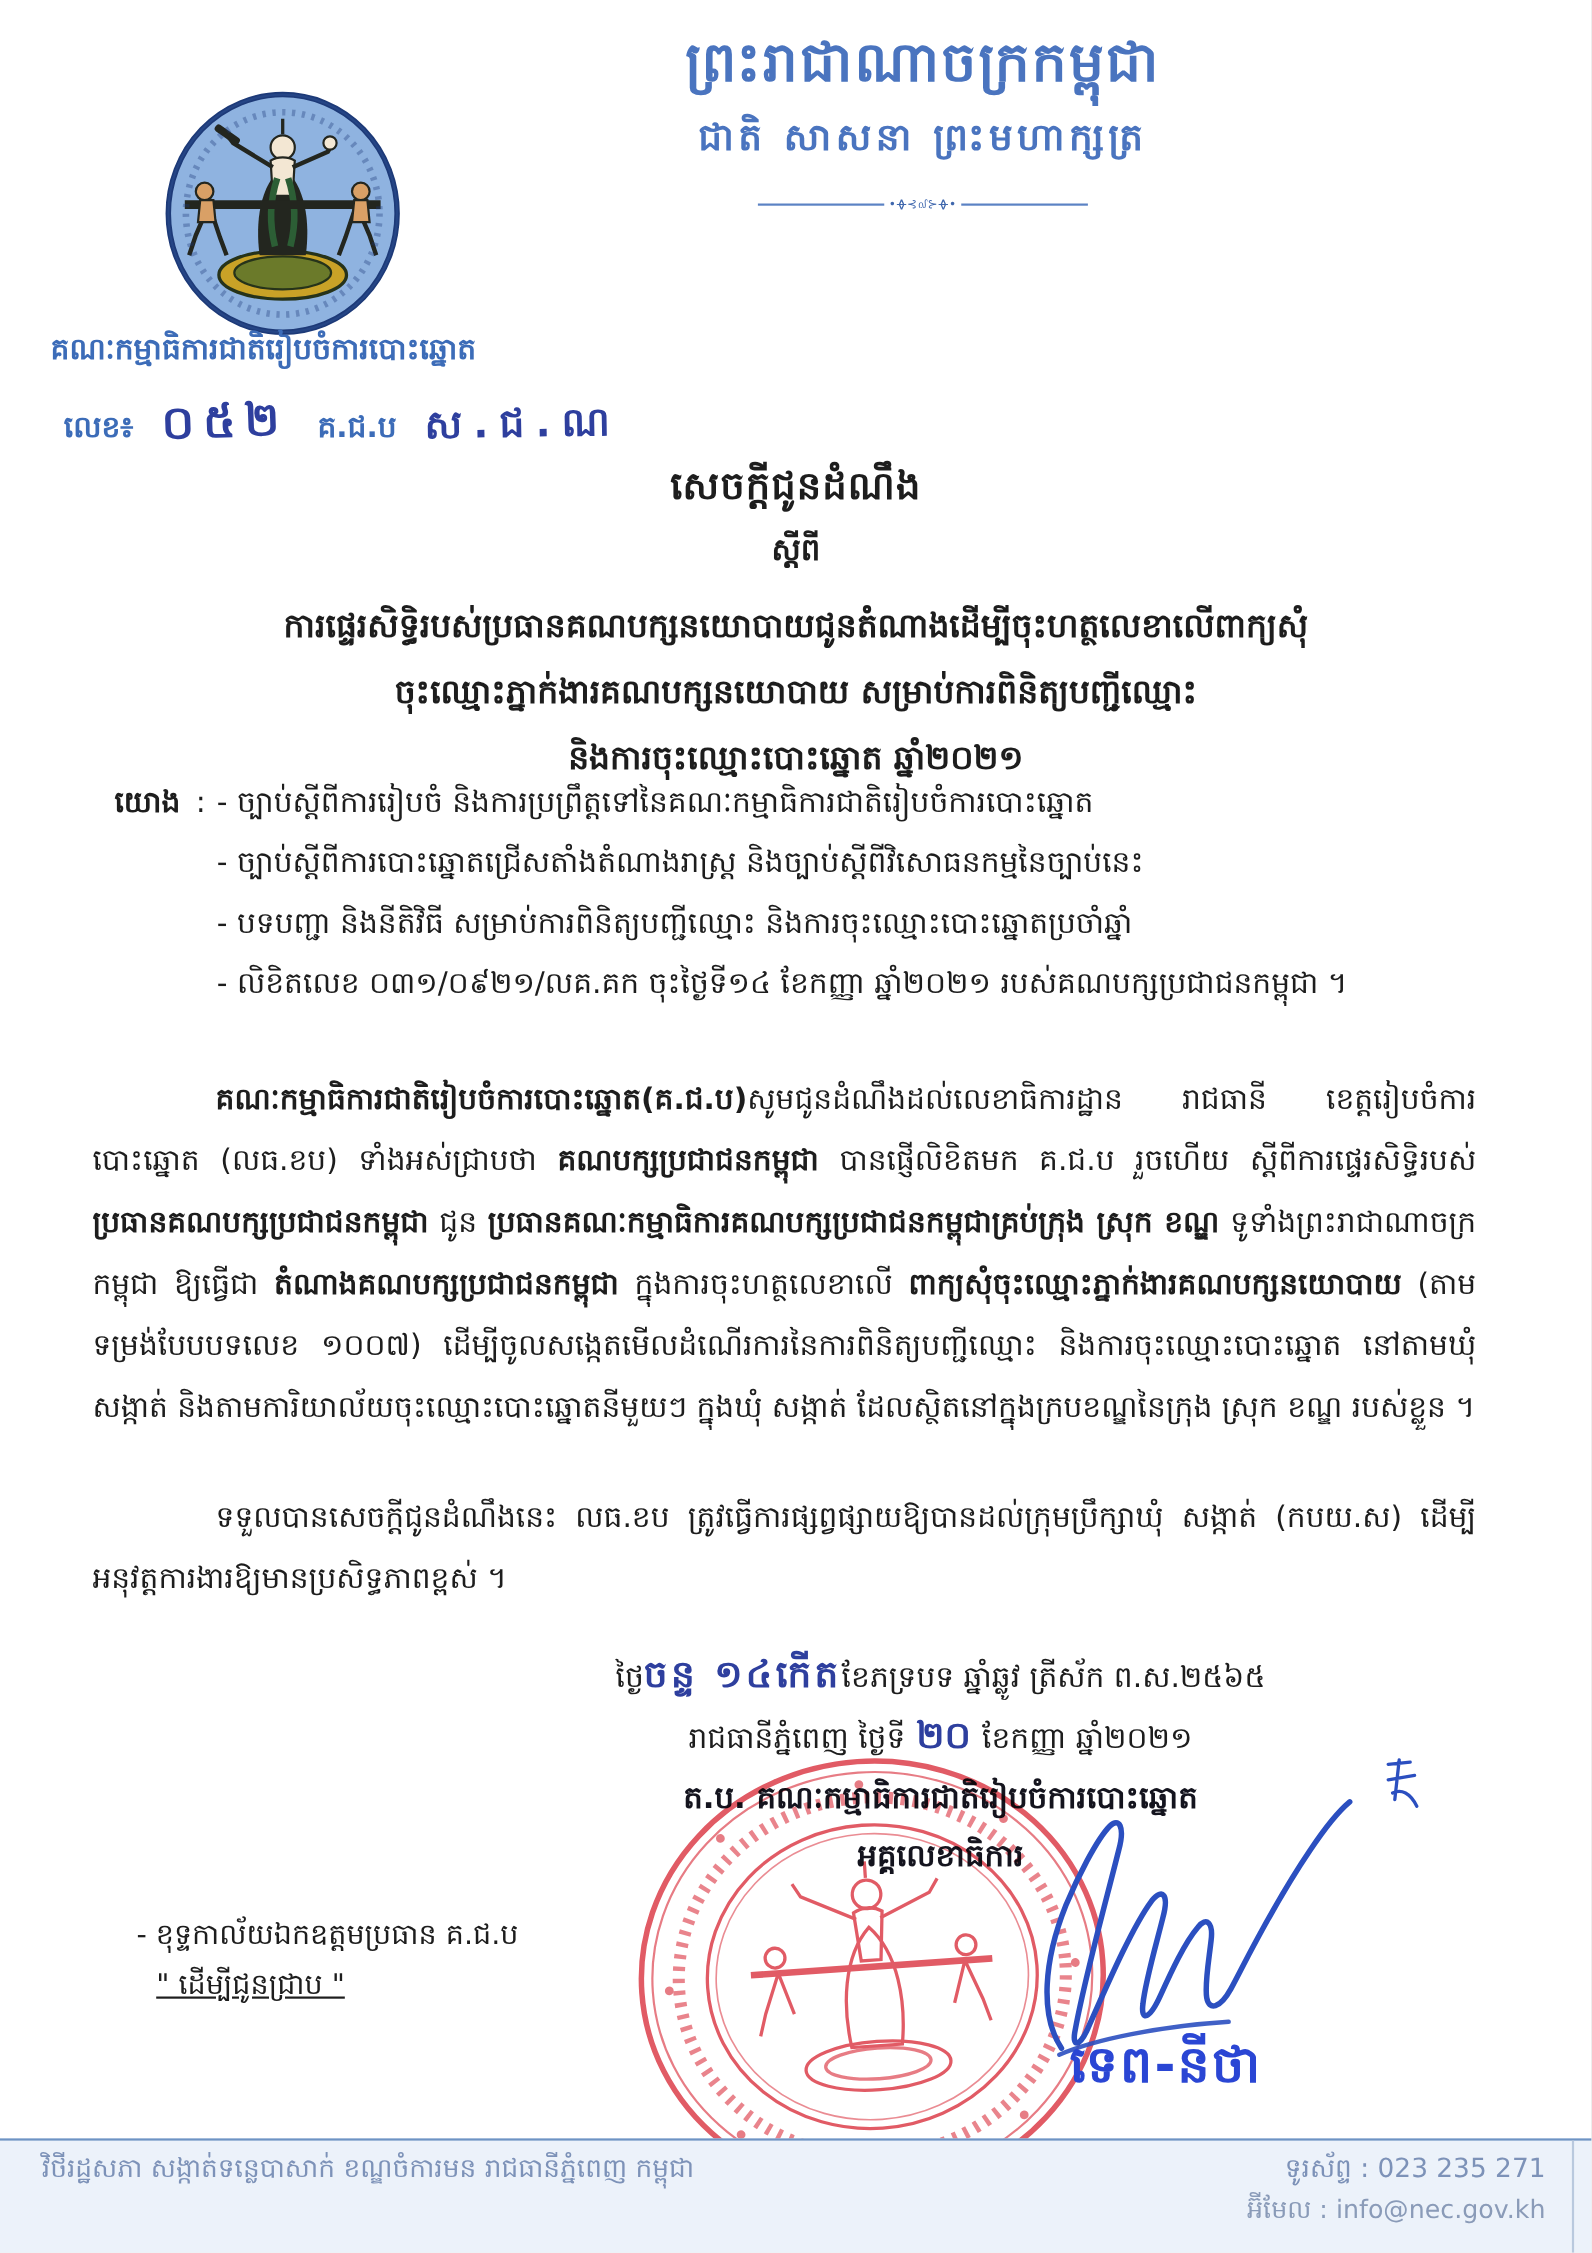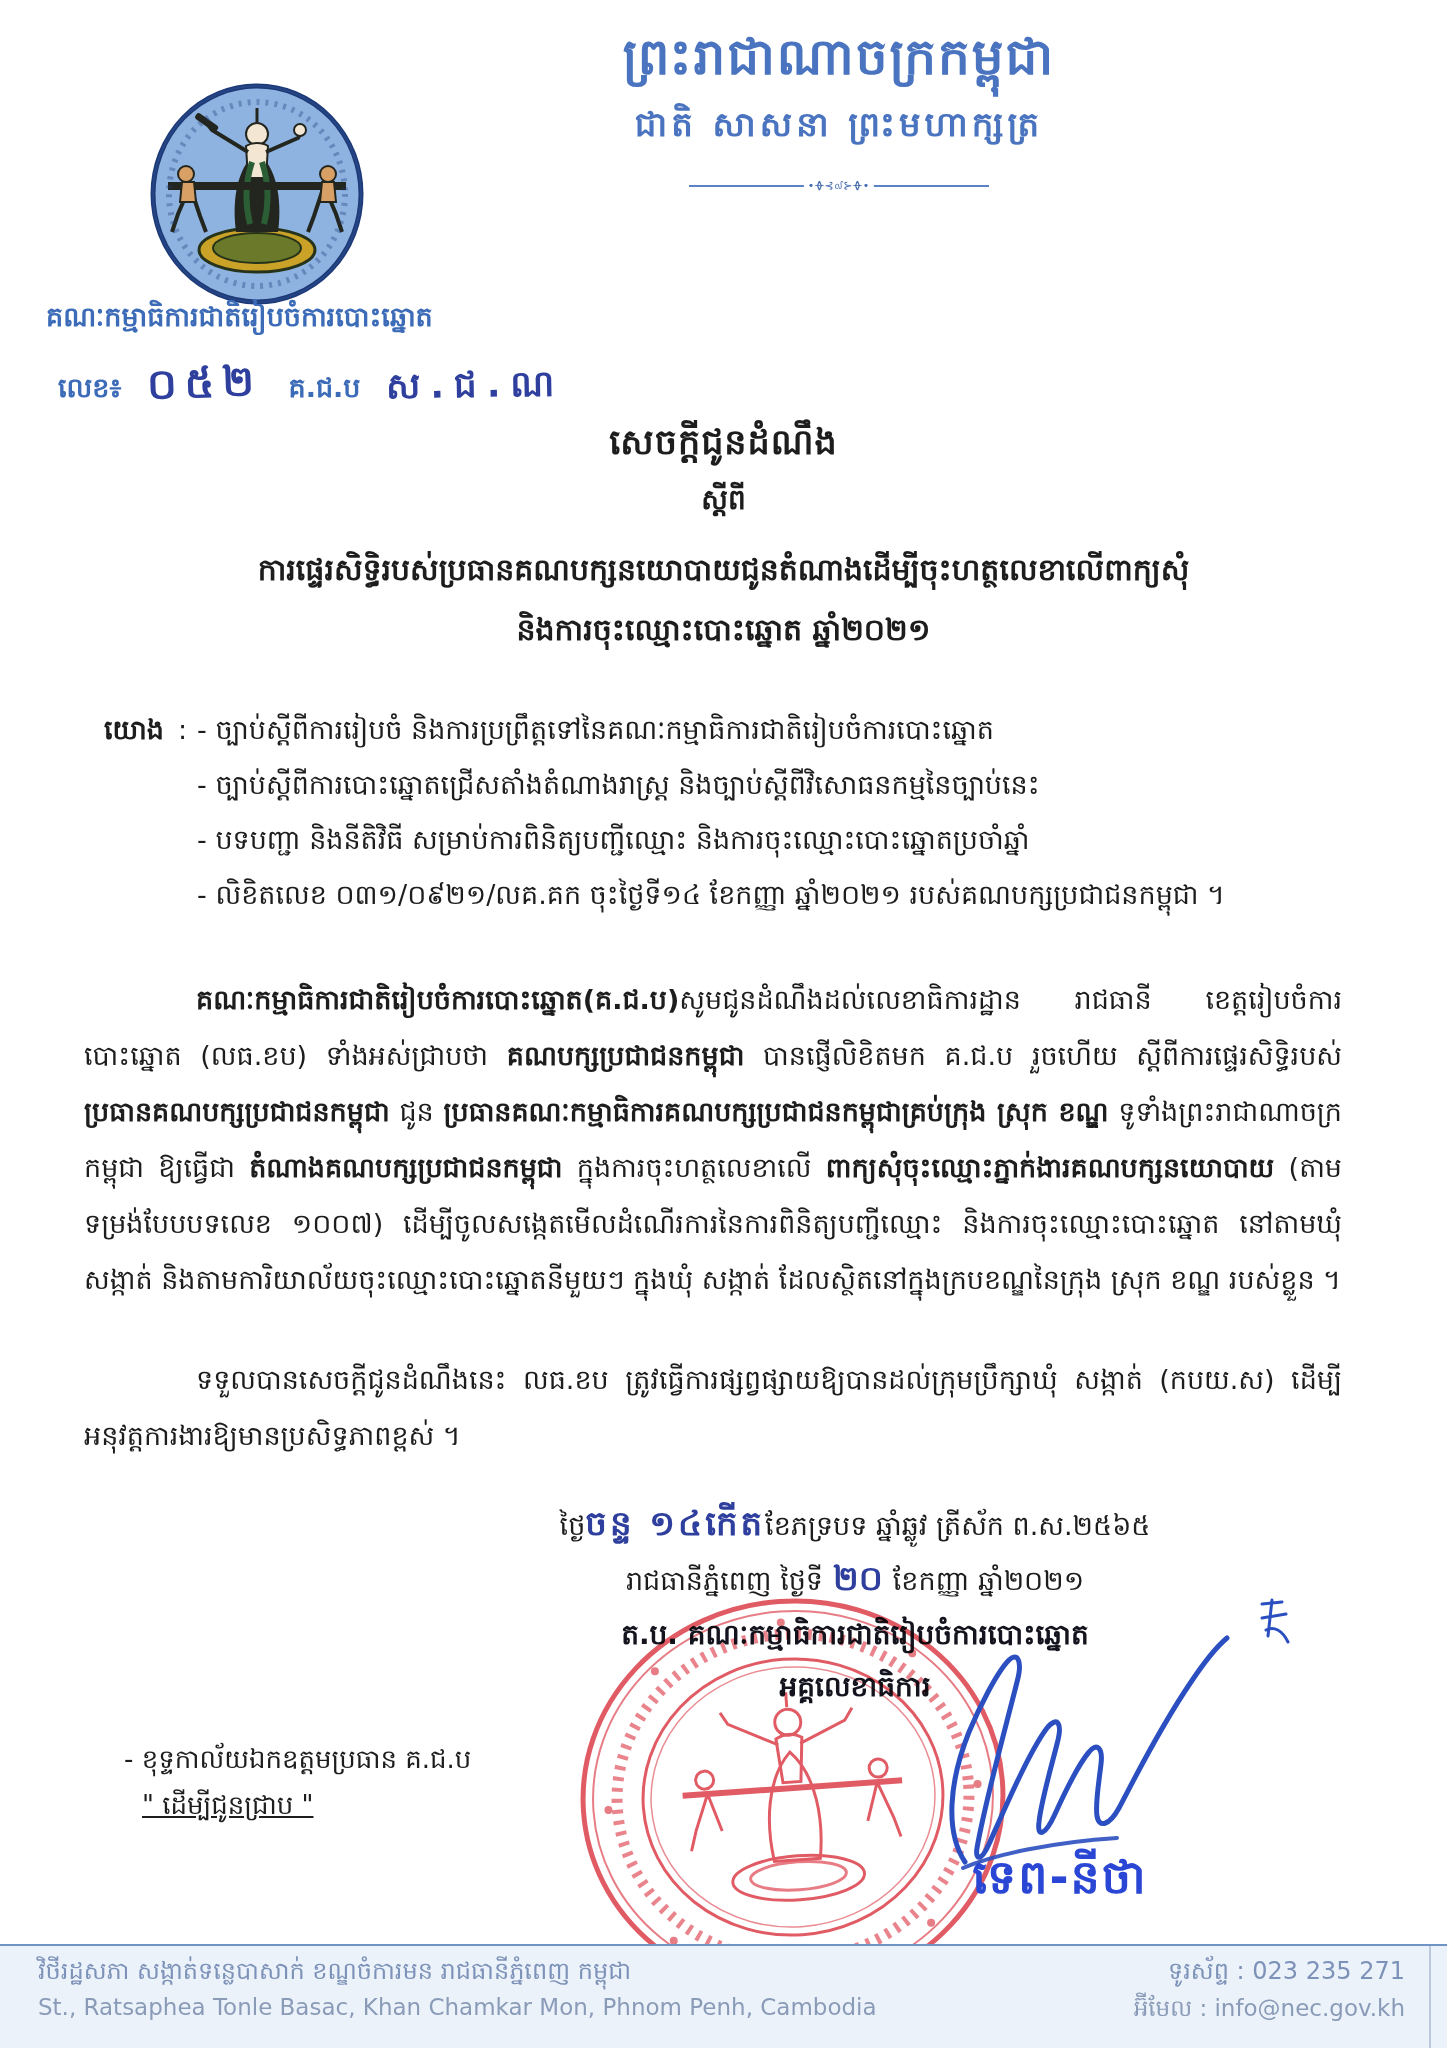--- a/index.html
+++ b/index.html
@@ -118,20 +118,21 @@
     <span class="printed">លេខ៖</span>
     <span class="hand hw-num">០៥២</span>
     <span class="printed">គ.ជ.ប</span>
     <span class="hand hw-abbr">ស.ជ.ណ</span>
   </div>
 
   <div class="center t-announce">សេចក្តីជូនដំណឹង</div>
   <div class="center t-on">ស្តីពី</div>
   <div class="center t-subject">
     <div>ការផ្ទេរសិទ្ធិរបស់ប្រធានគណបក្សនយោបាយជូនតំណាងដើម្បីចុះហត្ថលេខាលើពាក្យសុំ</div>
+    <div>ចុះឈ្មោះភ្នាក់ងារគណបក្សនយោបាយ សម្រាប់ការពិនិត្យបញ្ជីឈ្មោះ</div>
     <div>និងការចុះឈ្មោះបោះឆ្នោត ឆ្នាំ២០២១</div>
   </div>
 
   <div class="refs">
     <span class="lbl">យោង</span>
     <span class="col">:</span>
     <div class="items">
       <div class="ref-item">- ច្បាប់ស្តីពីការរៀបចំ និងការប្រព្រឹត្តទៅនៃគណៈកម្មាធិការជាតិរៀបចំការបោះឆ្នោត</div>
       <div class="ref-item">- ច្បាប់ស្តីពីការបោះឆ្នោតជ្រើសតាំងតំណាងរាស្ត្រ និងច្បាប់ស្តីពីវិសោធនកម្មនៃច្បាប់នេះ</div>
       <div class="ref-item">- បទបញ្ជា និងនីតិវិធី សម្រាប់ការពិនិត្យបញ្ជីឈ្មោះ និងការចុះឈ្មោះបោះឆ្នោតប្រចាំឆ្នាំ</div>
@@ -204,21 +205,20 @@
 
   <div class="signer">ទេព-នីថា</div>
 
   <div class="cc">
     <div>- ខុទ្ទកាល័យឯកឧត្តមប្រធាន គ.ជ.ប</div>
     <div class="u">" ដើម្បីជូនជ្រាប "</div>
   </div>
 
   <div class="footer">
     <div class="l1">វិថីរដ្ឋសភា សង្កាត់ទន្លេបាសាក់ ខណ្ឌចំការមន រាជធានីភ្នំពេញ កម្ពុជា</div>
-    <div class="l2">St., Ratsaphea Tonle Basac, Khan Chamkar Mon, Phnom Penh, Cambodia</div>
     <div class="r1">
       <span>ទូរស័ព្ទ :</span>
       <span>023 235 271</span>
     </div>
     <div class="r2">
       <span>អ៊ីមែល :</span>
       <span>info@nec.gov.kh</span>
     </div>
     <div class="vline"></div>
   </div>

